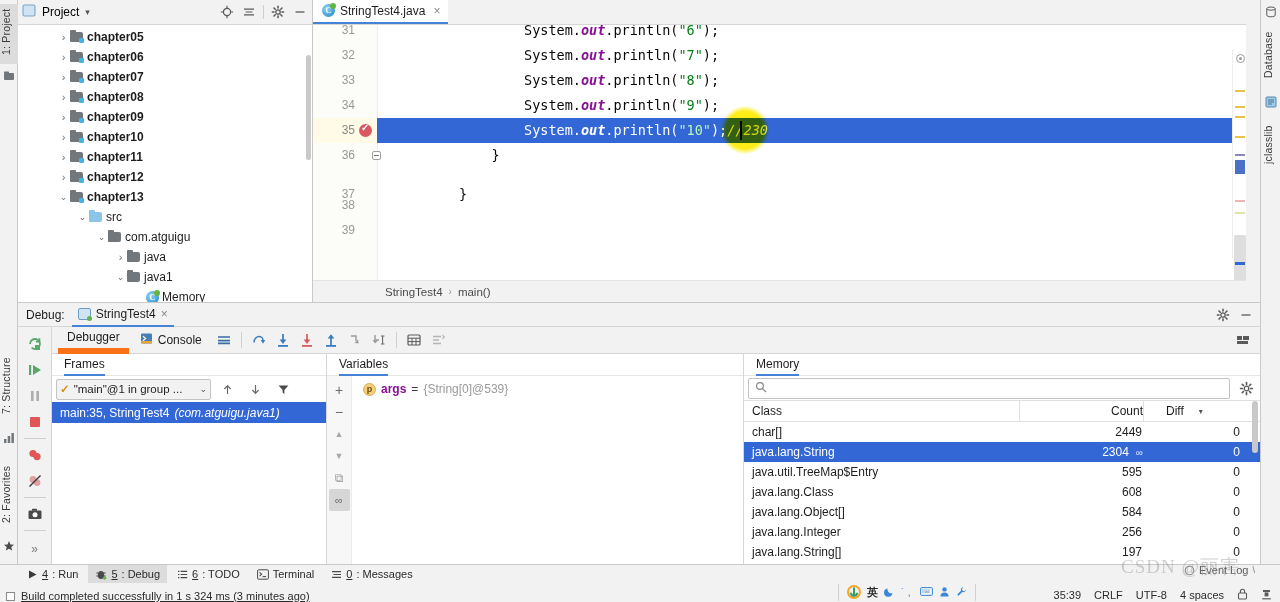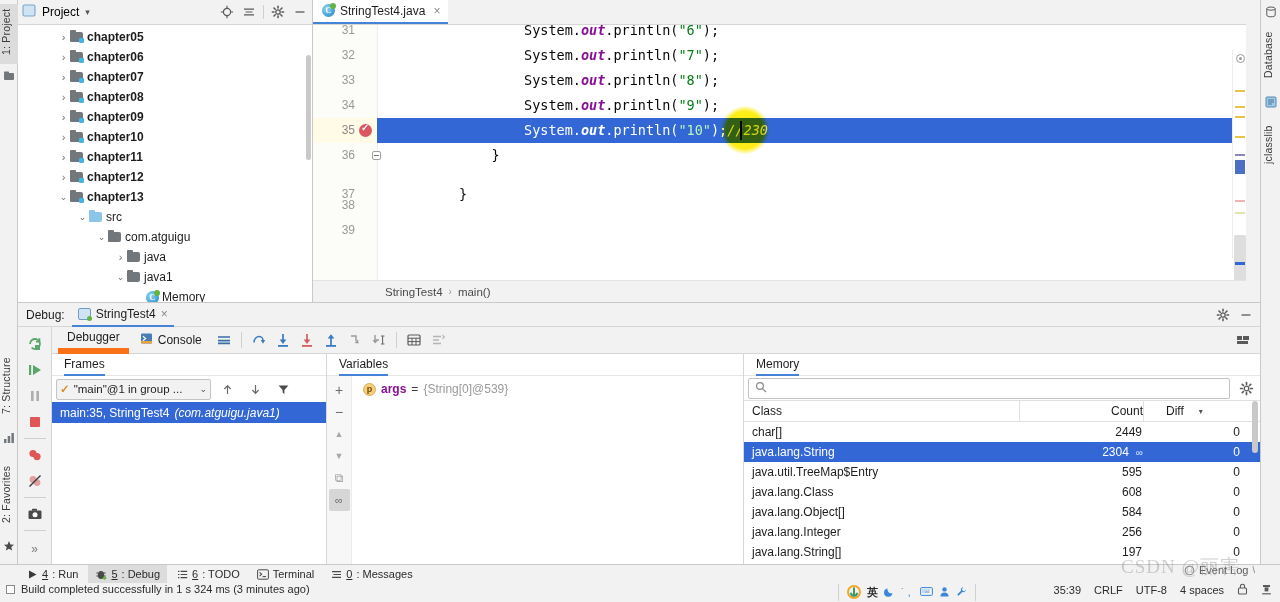--- a/index.html
+++ b/index.html
@@ -254,21 +254,21 @@
     position:absolute; left:0; bottom:19px; width:1280px; height:19px; background:#f2f2f2;
     border-top:1px solid #c9c9c9; display:flex; align-items:center; padding-left:20px; gap:3px;
   }
   .twb {
     display:flex; align-items:center; gap:4px; height:19px; padding:0 7px; font-size:11px; color:#2b2b2b; cursor:default;
   }
   .twb.active { background:#dcdcdc; }
   .twb u { text-decoration:underline; }
   .statusbar {
     position:absolute; left:0; bottom:0; width:1280px; height:19px; background:#f2f2f2;
-    display:flex; align-items:flex-start; font-size:11px; color:#2b2b2b;
+    display:flex; align-items:flex-end; font-size:11px; color:#2b2b2b;text-decoration:underline;
   }
   .sb-left { display:flex; align-items:center; gap:6px; padding-left:6px; }
   .sb-chk { width:9px;height:9px;border:1px solid #8a8a8a;background:#fff; }
   .ime {
     position:absolute; left:838px; top:1px; height:17px; display:flex; align-items:center; gap:6px;
     border-left:1px solid #d0d0d0; border-right:1px solid #d0d0d0; padding:0 8px;
   }
   .sb-right { position:absolute; right:8px; display:flex; align-items:center; gap:13px; }
   .watermark {
     position:absolute; right:40px; bottom:22px; font-size:19px; color:rgba(150,150,150,.45);

